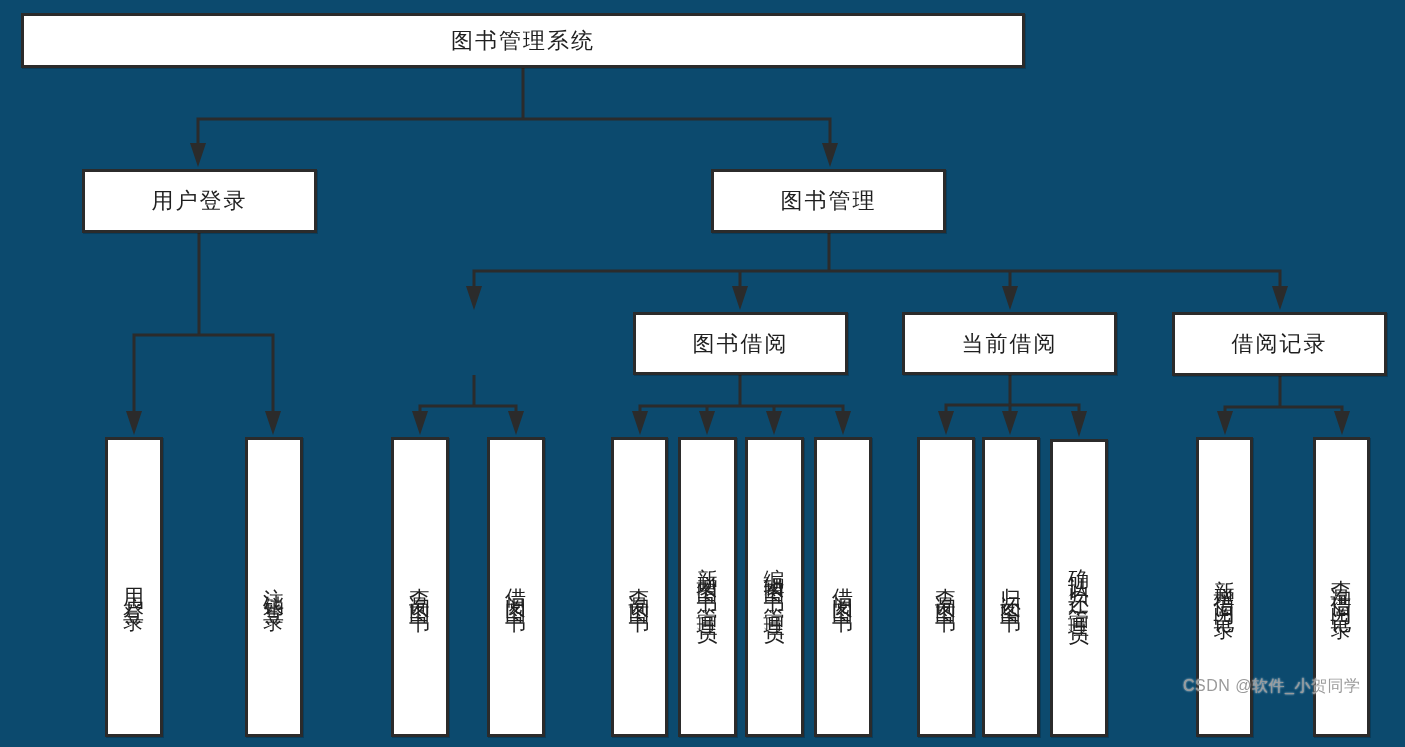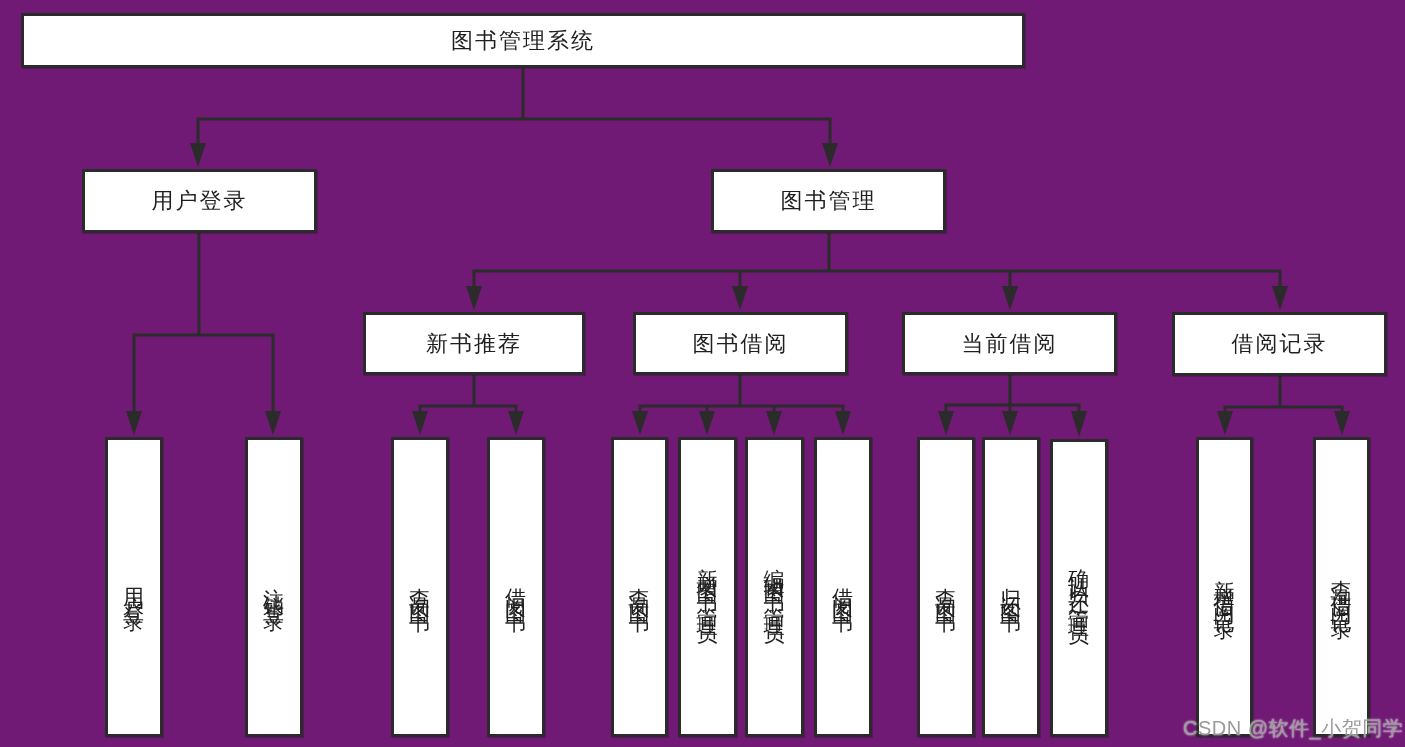--- a/index.html
+++ b/index.html
@@ -1,20 +1,20 @@
 <!DOCTYPE html>
 <html><head>
 <meta charset="utf-8">
 <style>
   html, body { margin: 0; padding: 0; background: #ffffff; }
   #canvas {
     position: relative;
     width: 1405px;
     height: 747px;
-    background: #701a75;
+    background: #0c4a6e;
     font-family: "Liberation Sans", "DejaVu Sans", sans-serif;
     overflow: hidden;
   }
   #connectors {
     position: absolute;
     left: 0; top: 0;
     width: 1405px; height: 747px;
   }
   .node {
     position: absolute;
@@ -56,22 +56,22 @@
   #n-bb-borrow-book    { left: 814px; }
   #n-cb-query-book     { left: 917px; }
   #n-cb-return-book    { left: 982px; }
   #n-cb-confirm-return { left: 1050px; top: 439px; height: 298px; }
   #n-br-add-record     { left: 1196px; width: 57px; }
   #n-br-query-record   { left: 1313px; width: 57px; }
   
   #watermark {
     position: absolute;
     left: 1183px;
-    top: 715px;
-    font-size: 20px;
+    top: 676px;
+    font-size: 16px;
     letter-spacing: 0.5px;
     color: #9a9a9a;
     white-space: nowrap;
     text-shadow: 0 0 2px #ffffff;
   }
 </style>
 </head>
 <body>
 
 <div id="canvas">
@@ -136,21 +136,20 @@
       <polygon points="1217,411 1233,411 1225,435" stroke="none"></polygon>
       <polygon points="1334,411 1350,411 1342,435" stroke="none"></polygon>
     </g>
   </svg>
 
   <div class="node" id="n-root">图书管理系统</div>
 
   <div class="node" id="n-user-login">用户登录</div>
   <div class="node" id="n-book-mgmt">图书管理</div>
 
-  <div class="node" id="n-new-book-rec">新书推荐</div>
   <div class="node" id="n-current-borrow">当前借阅</div>
   <div class="node" id="n-book-borrow">图书借阅</div>
   <div class="node" id="n-borrow-records">借阅记录</div>
 
   <div class="node vnode leaf" id="n-ul-user-login">用户登录</div>
   <div class="node vnode leaf" id="n-ul-logout">注销登录</div>
 
   <div class="node vnode leaf" id="n-nbr-query-book">查询图书</div>
   <div class="node vnode leaf" id="n-nbr-borrow-book">借阅图书</div>
 

